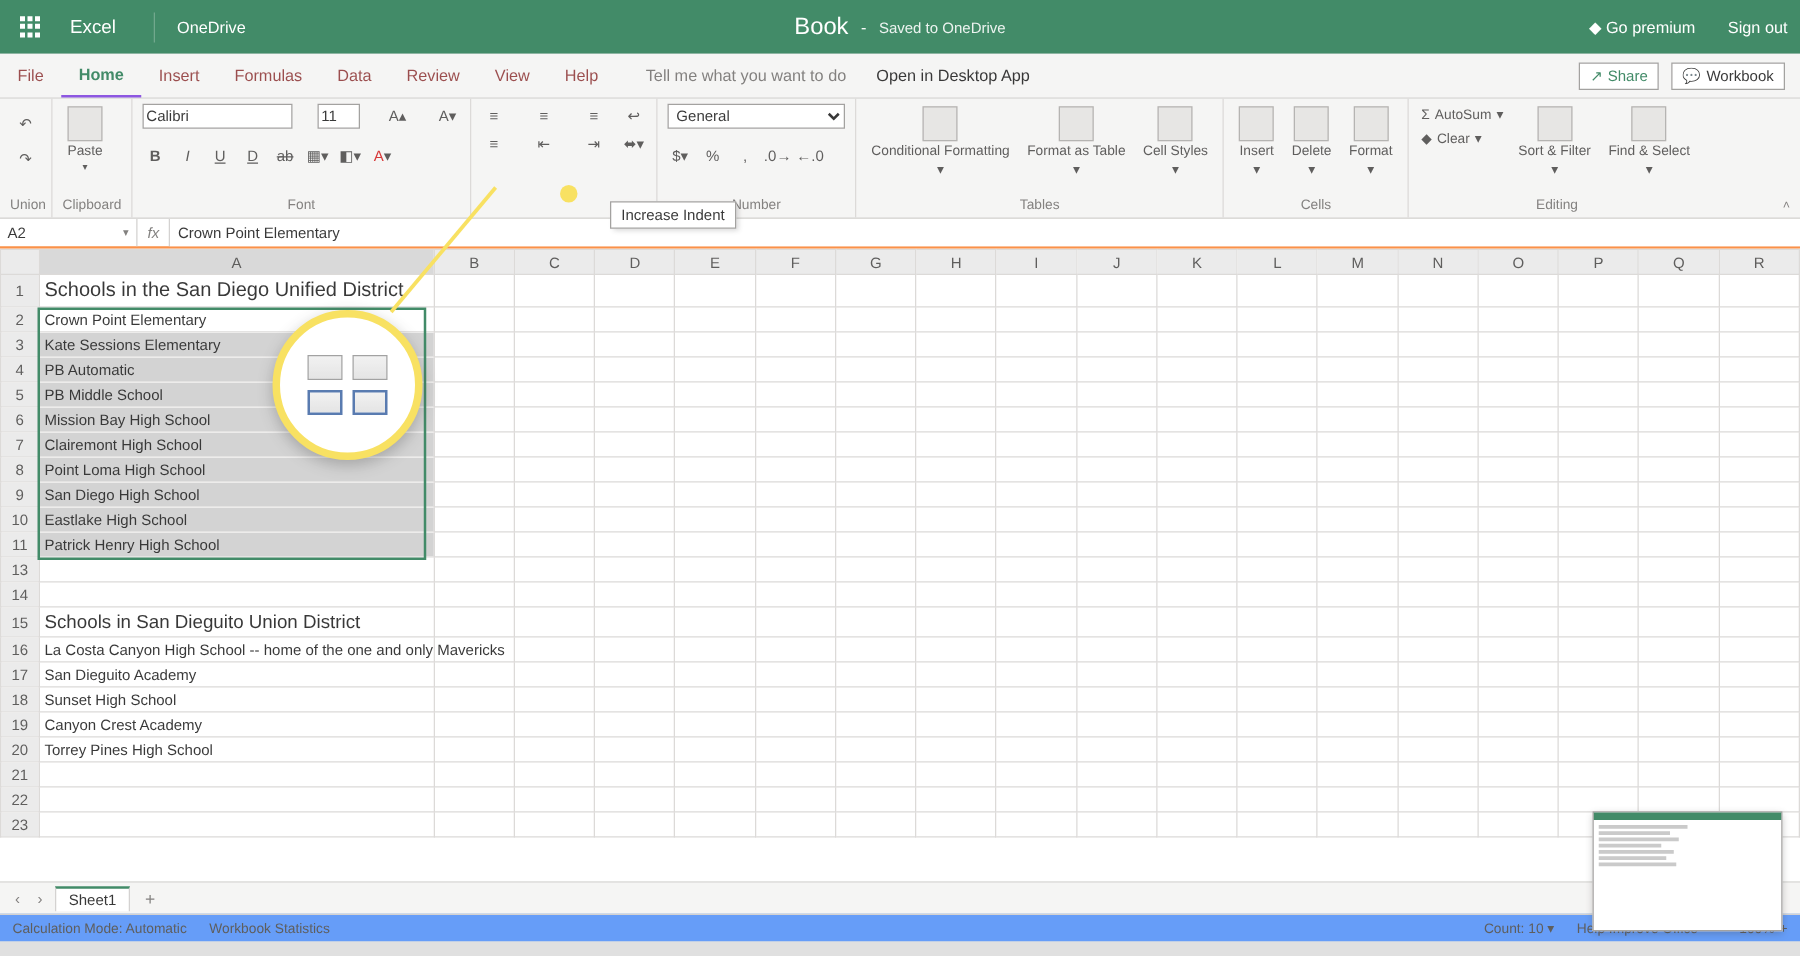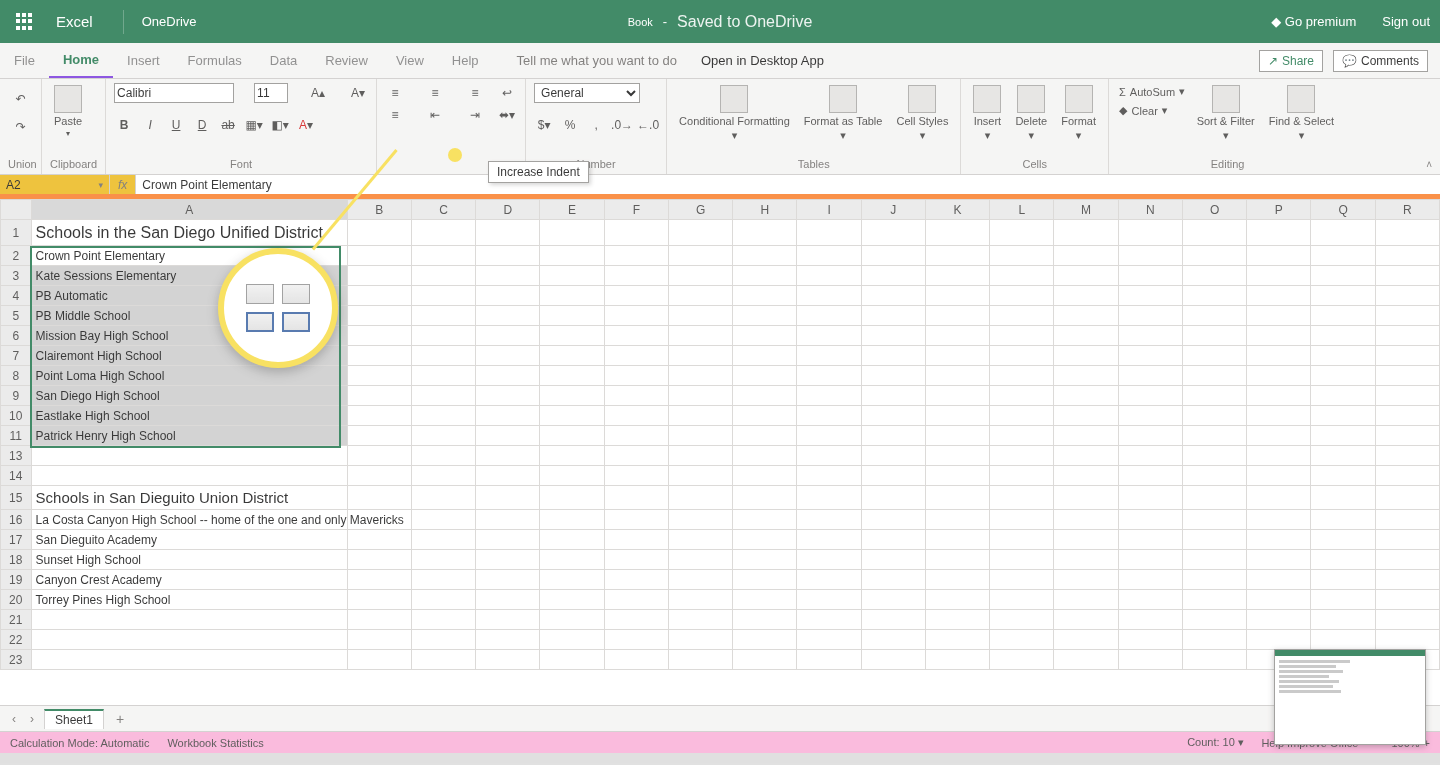--- a/index.html
+++ b/index.html
@@ -5,28 +5,28 @@
 * { margin: 0; padding: 0; box-sizing: border-box; font-family: 'Segoe UI', Arial, sans-serif; }
 body { background: #d8d8d8; overflow: hidden; width: 1440px; height: 765px; position: relative; }
 
 
 .titlebar { height: 43px; background: #0e6b3e; color: #fff; display: flex; align-items: center; padding: 0 10px; font-size: 13px; }
 .titlebar .waffle { width: 30px; height: 30px; display: flex; flex-wrap: wrap; gap: 2px; padding: 6px; cursor: pointer; }
 .titlebar .waffle span { width: 4px; height: 4px; background: #fff; }
 .titlebar .appname { margin-left: 16px; font-size: 15px; }
 .titlebar .onedrive { margin-left: 30px; font-size: 13px; border-left: 1px solid rgba(255,255,255,.25); padding-left: 18px; height: 24px; display:flex; align-items:center;}
 .titlebar .center { position: absolute; left: 50%; transform: translateX(-50%); display: flex; align-items: center; gap: 10px; }
-.titlebar .docname { font-weight: 400; font-size: 11px; }
-.titlebar .saved { font-size: 16px; opacity: .9; }
+.titlebar .docname { font-weight: 400; font-size: 19px; }
+.titlebar .saved { font-size: 12px; opacity: .9; }
 .titlebar .right { margin-left: auto; display: flex; gap: 26px; align-items: center; }
 .titlebar .premium, .titlebar .signout { cursor: pointer; font-size: 13px; }
 
 
 .menubar { height: 36px; background: #f3f2f1; display: flex; align-items: center; border-bottom: 1px solid #c8c6c4; font-size: 13px; }
-.menubar .tab { padding: 0 14px; height: 100%; display: flex; align-items: center; cursor: pointer; color: #737373; }
+.menubar .tab { padding: 0 14px; height: 100%; display: flex; align-items: center; cursor: pointer; color: #7f1d1d; }
 .menubar .tab.active { color: #0e6b3e; border-bottom: 2px solid #6d28d9; font-weight: 600; }
 .menubar .tellme { margin-left: 24px; color: #605e5c; cursor: text; }
 .menubar .desktopapp { margin-left: 24px; cursor: pointer; }
 .menubar .right { margin-left: auto; display: flex; gap: 10px; padding-right: 12px; }
 .menubar .rbtn { display: flex; align-items: center; gap: 4px; border: 1px solid #8a8886; padding: 3px 8px; font-size: 12px; cursor: pointer; background: #fff; }
 .menubar .rbtn.green { color: #0e6b3e; }
 
 
 .ribbon { height: 96px; background: #f3f2f1; border-bottom: 1px solid #c8c6c4; display: flex; font-size: 11px; color: #323130; position: relative; }
 .rgroup { border-right: 1px solid #d2d0ce; padding: 4px 8px 0 8px; display: flex; flex-direction: column; justify-content: space-between; }
@@ -36,21 +36,21 @@
 .btn-large .ico { width: 28px; height: 28px; background: #e1dfdd; border: 1px solid #a19f9d; }
 .btn-small { display: flex; align-items: center; gap: 4px; cursor: pointer; font-size: 11px; padding: 2px 2px; }
 .btn-small .ico { width: 14px; height: 14px; background: #e1dfdd; border: 1px solid #a19f9d; }
 .iconbtn { width: 20px; height: 20px; border: 1px solid transparent; cursor: pointer; display:flex; align-items:center; justify-content:center; font-size:12px; }
 .ribbon select, .ribbon input.combo { font-size: 12px; border: 1px solid #8a8886; background: #fff; padding: 1px 2px; height: 20px; }
 .vstack { display: flex; flex-direction: column; gap: 2px; }
 .hstack { display: flex; gap: 20px; align-items: center; }
 .collapse-caret { position:absolute; right:8px; bottom:4px; font-size:10px; cursor:pointer; color:#605e5c;}
 
 
-.formulawrap { height: 24px; background: #eab308; border-bottom: 5px solid #f97316; display: flex; align-items: flex-start; font-size: 12px; }
+.formulawrap { height: 24px; background: #ffffff; border-bottom: 2px solid #f97316; display: flex; align-items: flex-start; font-size: 12px; }
 .namebox { width: 110px; border-right: 1px solid #c8c6c4; padding: 0 6px; display: flex; align-items: center; justify-content: space-between; height: 100%; }
 .namebox .dd { font-size: 9px; color: #605e5c; }
 .fx { padding: 0 8px; font-style: italic; color: #605e5c; border-right: 1px solid #c8c6c4; height: 100%; display:flex; align-items:center; }
 .formulainput { flex: 1; padding: 0 6px; border: none; outline: none; height: 100%; font-size: 12px; }
 
 
 .gridwrap { background: #fff; overflow: hidden; position: relative; height: 506px; }
 table.grid { border-collapse: collapse; width: 100%; table-layout: fixed; }
 table.grid th, table.grid td { border: 1px solid #d2d0ce; font-size: 12px; height: 20px; text-align: left; padding: 0 4px; white-space: nowrap; overflow: hidden; }
 table.grid th { background: #e6e6e6; font-weight: 400; text-align: center; color: #323130; }
@@ -66,21 +66,21 @@
 th.colhead.selcol { background: #cfcfcf; }
 .selection-border { position: absolute; border: 2px solid #0e6b3e; pointer-events: none; }
 
 
 .sheetbar { height: 26px; background: #f3f2f1; border-top: 1px solid #c8c6c4; display: flex; align-items: center; font-size: 12px; gap: 6px; padding: 0 8px; }
 .sheetbar .nav { cursor: pointer; color: #605e5c; padding: 0 4px; }
 .sheetbar .tab { padding: 2px 10px; border: 1px solid #c8c6c4; border-bottom: none; background: #fff; cursor: pointer; border-top: 2px solid #0e6b3e; }
 .sheetbar .add { cursor: pointer; font-size: 14px; color: #605e5c; padding: 0 6px; }
 
 
-.statusbar { height: 22px; background: #f9a8d4; border-top: 1px solid #c8c6c4; display: flex; align-items: center; font-size: 11px; padding: 0 10px; color: #323130; gap: 18px; }
+.statusbar { height: 22px; background: #3b82f6; border-top: 1px solid #c8c6c4; display: flex; align-items: center; font-size: 11px; padding: 0 10px; color: #323130; gap: 18px; }
 .statusbar .right { margin-left: auto; display: flex; gap: 18px; align-items: center; }
 .zoom { display: flex; align-items: center; gap: 4px; }
 
 
 .magnifier { position: absolute; width: 120px; height: 120px; border-radius: 50%; border: 6px solid #f7d936; background: #fff; box-shadow: 0 4px 12px rgba(0,0,0,.3); top: 248px; left: 218px; display:flex; flex-direction:column; align-items:center; justify-content:center; gap:8px; }
 .magnifier .zrow { display:flex; gap:8px; }
 .magnifier .zicon { width: 28px; height: 20px; border: 1px solid #888; background: linear-gradient(#eee,#ddd); }
 .magnifier .zicon.hi { border: 2px solid #2b579a; }
 .leader-line { position: absolute; width: 3px; height: 130px; background: #f7d936; top: 150px; left: 395px; transform: rotate(40deg); transform-origin: top; }
 .leader-dot { position: absolute; width: 14px; height: 14px; border-radius: 50%; background: #f7d936; top: 148px; left: 448px; }
@@ -133,21 +133,21 @@
       <div class="tab">Formulas</div>
       <div class="tab">Data</div>
       <div class="tab">Review</div>
       <div class="tab">View</div>
       <div class="tab">Help</div>
     </div>
   <div class="tellme">Tell me what you want to do</div>
   <div class="desktopapp">Open in Desktop App</div>
   <div class="right">
     <div class="rbtn green">↗ <span>Share</span></div>
-    <div class="rbtn">💬 <span>Comments</span></div>
+    <div class="rbtn">💬 <span>Workbook</span></div>
   </div>
 </div>
 
 <div class="ribbon">
 
   <div class="rgroup" style="width:42px;">
     <div class="body vstack" style="align-items:center; gap:8px; padding-top:6px;">
       <div class="iconbtn">↶</div>
       <div class="iconbtn">↷</div>
     </div>
@@ -214,21 +214,21 @@
       <div class="vstack" style="margin-left:6px;">
         <div class="iconbtn">↩</div>
         <div class="iconbtn">⬌▾</div>
       </div>
     </div>
     <div class="label"></div>
   </div>
 
   <div class="rgroup">
     <div class="body vstack">
-      <select class="combo" style="width:106px;"><option>General</option></select>
+      <select class="combo" style="width:142px;"><option>General</option></select>
       <div class="hstack" style="margin-top:6px; gap:6px;">
         <div class="iconbtn">$▾</div>
         <div class="iconbtn">%</div>
         <div class="iconbtn">,</div>
         <div class="iconbtn">.0→</div>
         <div class="iconbtn">←.0</div>
       </div>
     </div>
     <div class="label">Number</div>
   </div>

